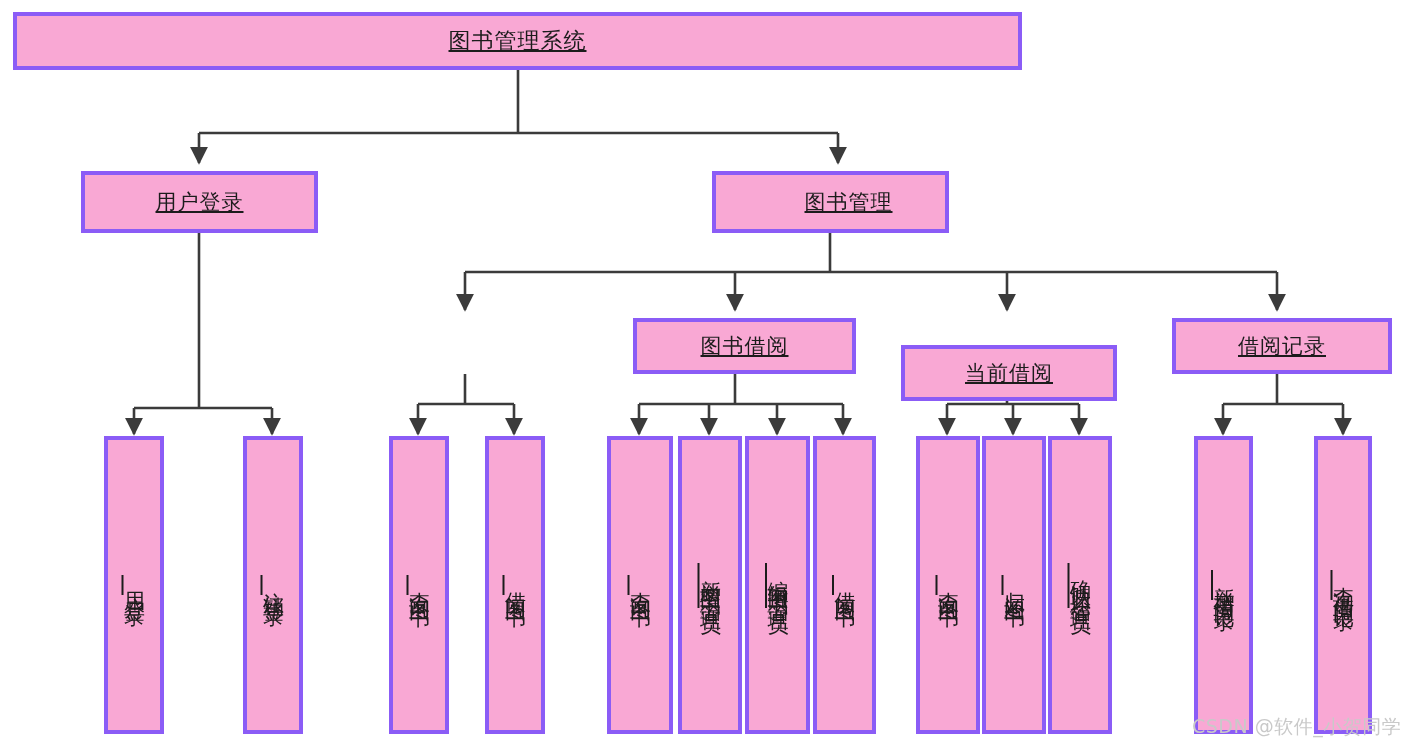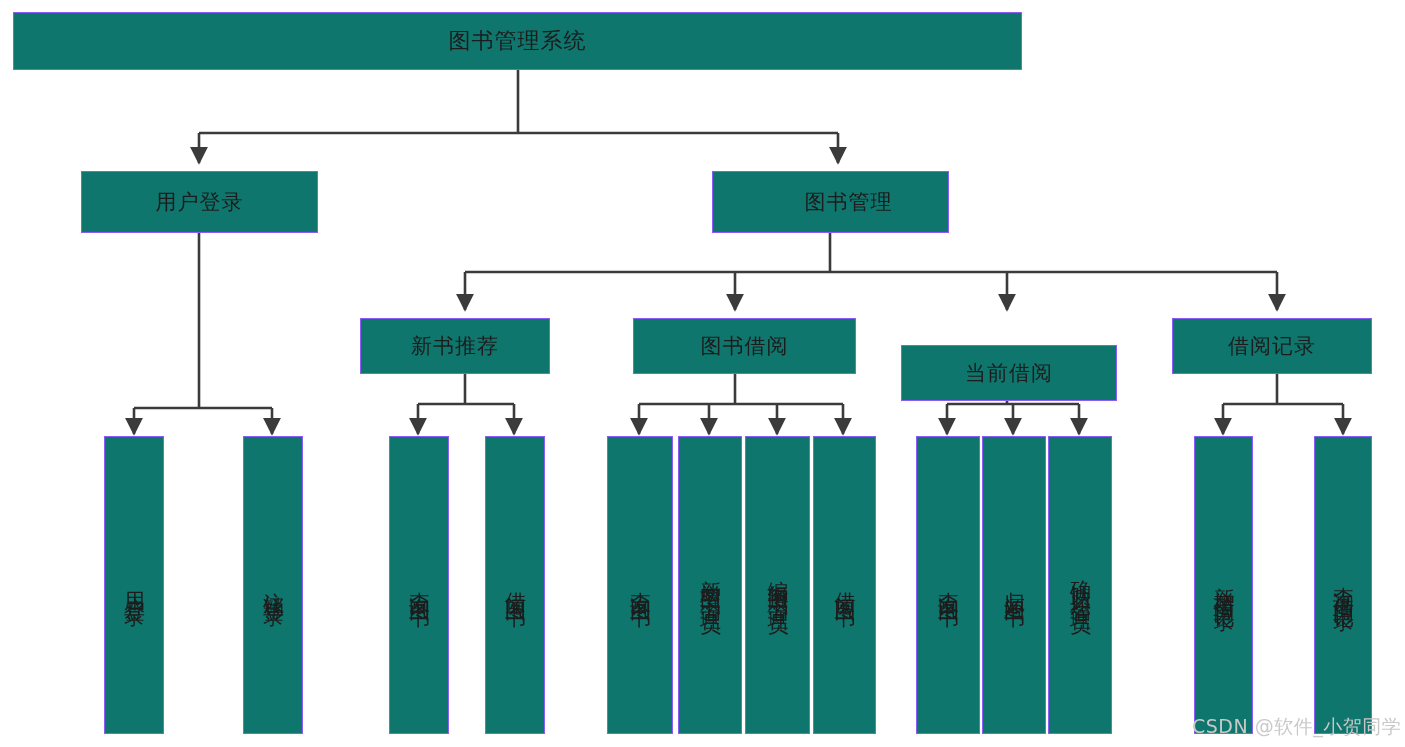--- a/index.html
+++ b/index.html
@@ -22,27 +22,28 @@
     position: absolute;
     left: 0;
     top: 0;
     width: 1405px;
     height: 747px;
     pointer-events: none;
   }
   .node {
     position: absolute;
     box-sizing: border-box;
-    border: 1px solid #8b5cf6;
-    background: #0f766e;
+    border: 4px solid #8b5cf6;
+    background: #f9a8d4;
     display: flex;
     align-items: center;
     justify-content: center;
     color: #1c1c1c;
     text-align: center;
+    text-decoration: underline;
   }
   .node.h {
     font-size: 21px;
     letter-spacing: 1px;
   }
   .node.v {
     font-size: 21px;
   }
   .node.v .vtext {
     writing-mode: vertical-rl;
@@ -123,33 +124,30 @@
   </div>
 
   <div class="node h" style="left:81px; top:171px; width:237px; height:62px;">
     <span>用户登录</span>
   </div>
 
   <div class="node h" style="left:712px; top:171px; width:237px; height:62px;padding-left:36px;">
     <span>图书管理</span>
   </div>
 
-  <div class="node h" style="left:360px; top:318px; width:190px; height:56px;">
-    <span>新书推荐</span>
-  </div>
 
   <div class="node h" style="left:633px; top:318px; width:223px; height:56px;">
     <span>图书借阅</span>
   </div>
 
   <div class="node h" style="left:901px; top:318px; width:216px; height:56px;margin-top:27px;">
     <span>当前借阅</span>
   </div>
 
-  <div class="node h" style="left:1172px; top:318px; width:200px; height:56px;align-items:center;">
+  <div class="node h" style="left:1172px; top:318px; width:220px; height:56px;align-items:center;">
     <span>借阅记录</span>
   </div>
 
   <div class="node v" style="left:104px; top:436px; width:60px; height:298px;">
     <span class="vtext">用户登录</span>
   </div>
 
   <div class="node v" style="left:243px; top:436px; width:60px; height:298px;">
     <span class="vtext">注销登录</span>
   </div>

